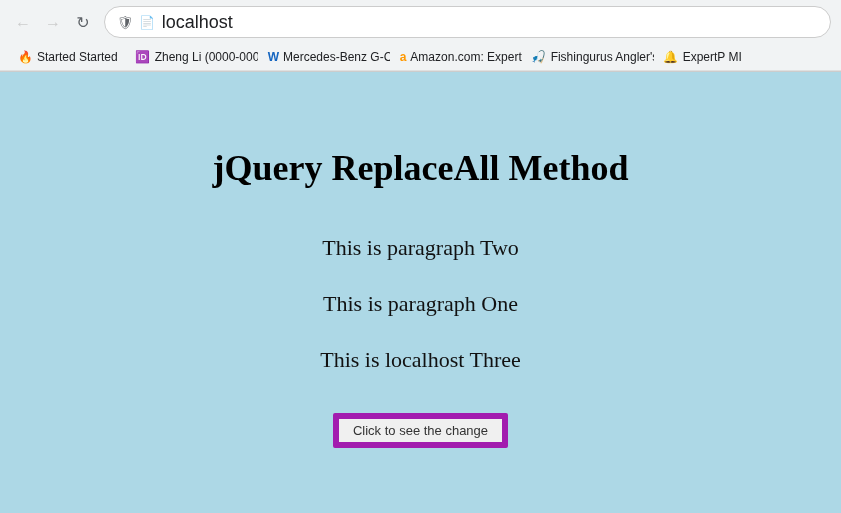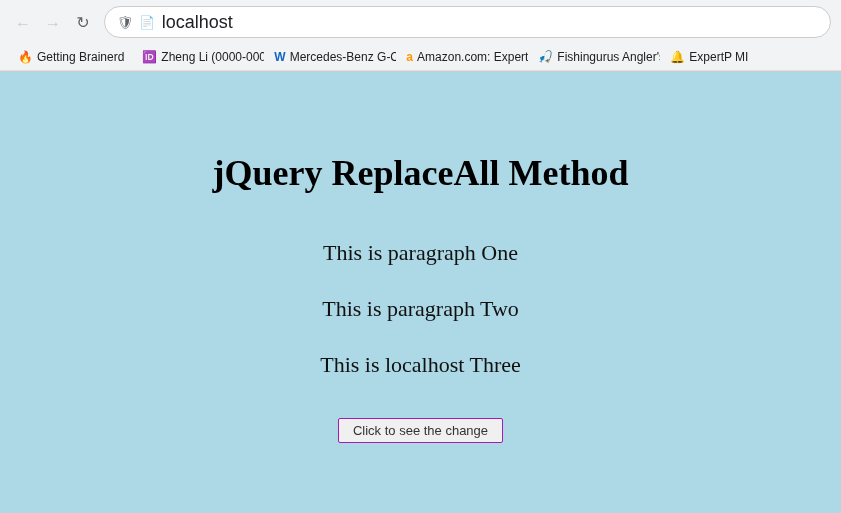--- a/index.html
+++ b/index.html
@@ -125,21 +125,21 @@
       text-align: center;
       margin: 10px 0;
       font-family: Georgia, serif;
     }
 
     .action-button {
       margin-top: 20px;
       padding: 4px 14px;
       font-size: 13px;
       background: #f0f0f0;
-      border: 1px solid #a21caf;
+      border: 6px solid #a21caf;
       border-radius: 2px;
       cursor: pointer;
       color: #333;
     }
   </style>
 </head>
 <body>
 
 <div class="browser-chrome">
   <div class="browser-toolbar">
@@ -150,21 +150,21 @@
     </div>
     <div class="address-bar-container">
       <span class="security-icon">🛡</span>
       <span class="page-icon">📄</span>
       <span class="address-text">localhost</span>
     </div>
   </div>
   <div class="bookmarks-bar">
     <div class="bookmark-item">
       <span>🔥</span>
-      <span>Getting Brainerd</span>
+      <span>Started Started</span>
     </div>
     <div class="bookmark-item">
       <span>🆔</span>
       <span>Zheng Li (0000-0002-3...</span>
     </div>
     <div class="bookmark-item">
       <span style="font-weight:bold;color:#1565c0;">W</span>
       <span>Mercedes-Benz G-Clas...</span>
     </div>
     <div class="bookmark-item">
@@ -177,17 +177,17 @@
     </div>
     <div class="bookmark-item">
       <span>🔔</span>
       <span>ExpertP MI</span>
     </div>
   </div>
 </div>
 
 <div class="page-content">
   <h1 class="page-title">jQuery ReplaceAll Method</h1>
+  <p class="paragraph">This is paragraph Two</p>
   <p class="paragraph">This is paragraph One</p>
-  <p class="paragraph">This is paragraph Two</p>
   <p class="paragraph">This is localhost Three</p>
   <button class="action-button">Click to see the change</button>
 </div>
 
 </body></html>

